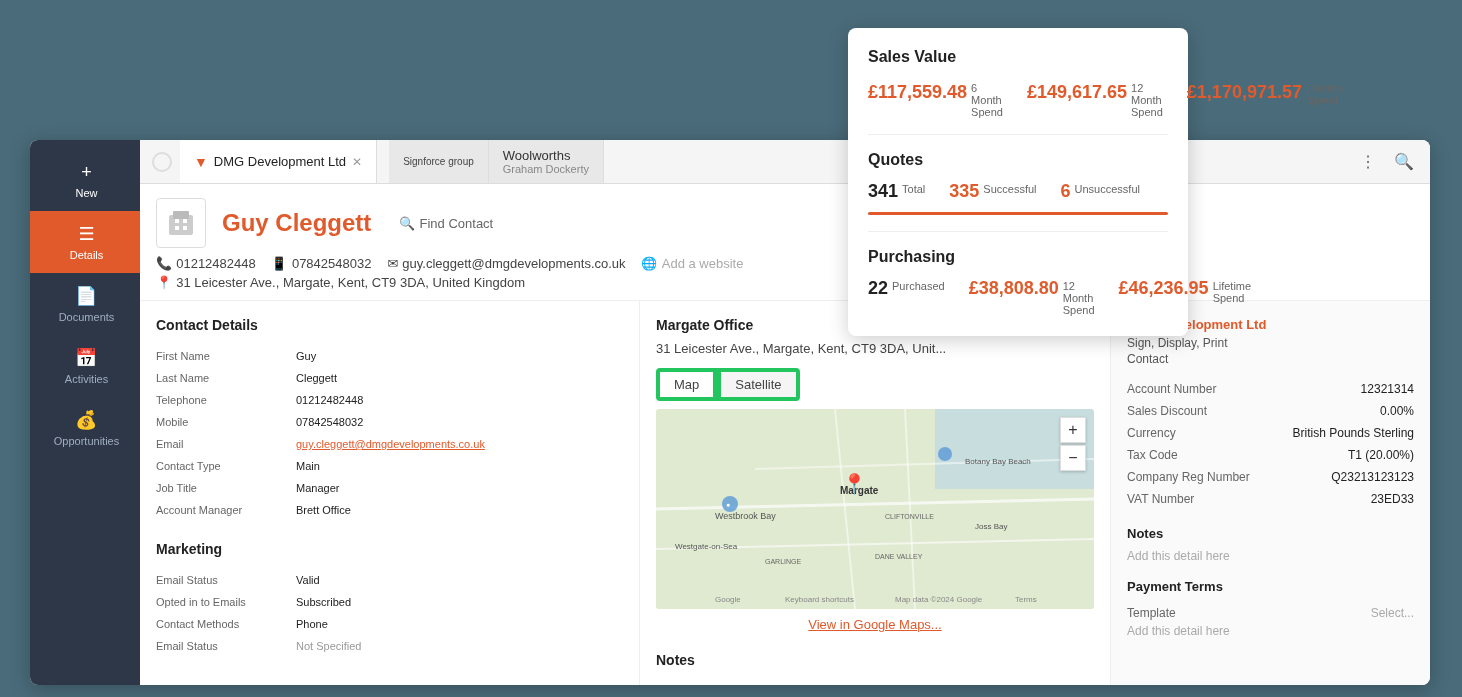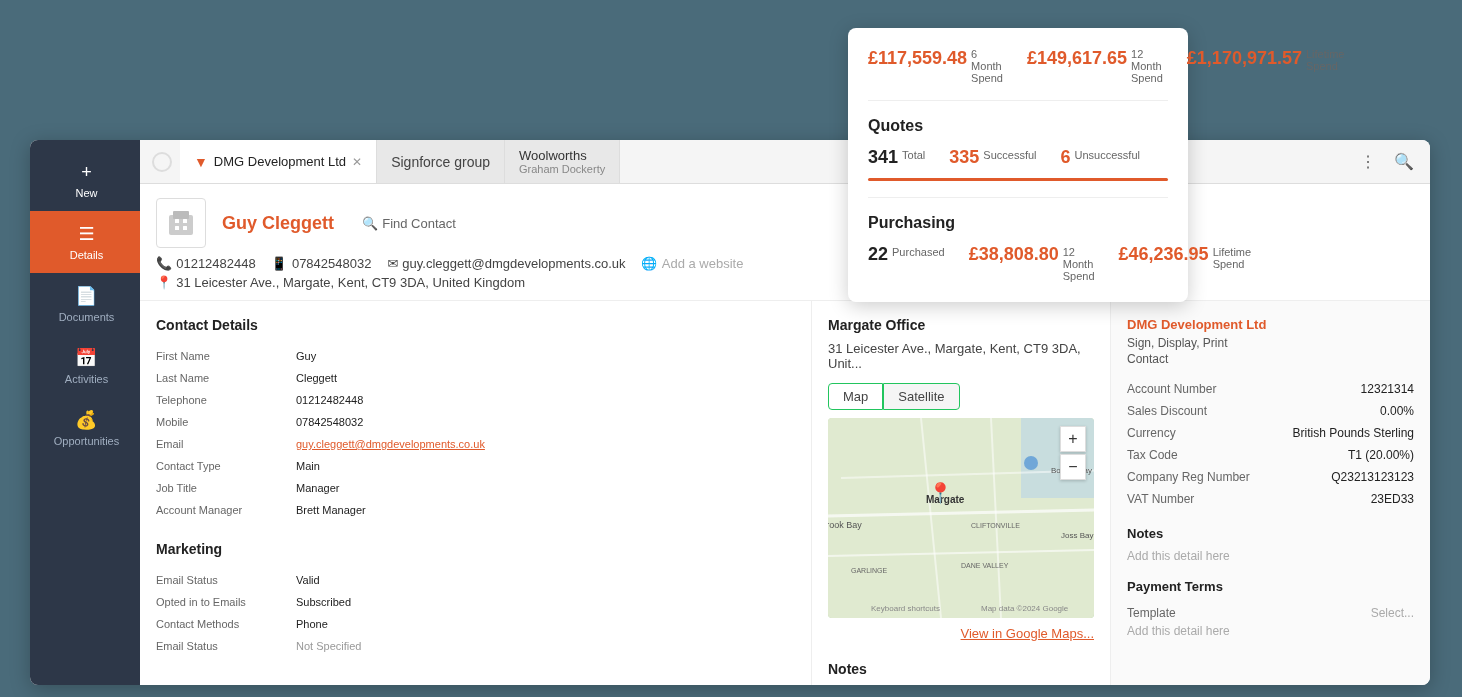--- a/index.html
+++ b/index.html
@@ -118,42 +118,42 @@
     }
     .contact-name-row { display: flex; align-items: center; gap: 16px; margin-bottom: 8px; }
     .company-logo {
       width: 50px; height: 50px;
       border: 1px solid #ddd;
       border-radius: 4px;
       display: flex; align-items: center; justify-content: center;
       color: #aaa; font-size: 22px;
       flex-shrink: 0;
     }
-    .contact-name { font-size: 18px; font-weight: 600; color: #e05a2b; text-align: right; }
+    .contact-name { font-size: 24px; font-weight: 600; color: #e05a2b; text-align: right; }
     .find-contact-btn {
       display: flex; align-items: center; gap: 4px;
       font-size: 13px; color: #666;
       cursor: pointer;
       padding: 4px 8px;
       border-radius: 4px;
     }
     .contact-info-row { display: flex; align-items: center; gap: 16px; font-size: 13px; color: #444; }
     .contact-info-item { display: flex; align-items: center; gap: 4px; }
     .contact-address { font-size: 13px; color: #444; display: flex; align-items: center; gap: 4px; margin-top: 4px; }
 
     
     .content-area {
       flex: 1;
       display: flex;
       overflow: hidden;
     }
 
     
     .left-panel {
-      width: 672px;
+      width: 500px;
       overflow-y: auto;
       padding: 16px;
       border-right: 1px solid #eee;
       flex-shrink: 0;
     }
 
     
     .section-title { font-size: 14px; font-weight: 600; color: #222; margin-bottom: 12px; }
     .detail-row {
       display: flex;
@@ -208,29 +208,29 @@
       box-shadow: 0 1px 3px rgba(0,0,0,0.2);
     }
     .map-tabs {
       display: flex;
       gap: 0;
       margin-bottom: 8px;
     }
     .map-tab {
       padding: 5px 14px;
       font-size: 13px;
-      border: 1px solid #22c55e;
+      border: 4px solid #22c55e;
       background: #f5f5f5;
       cursor: pointer;
       color: #444;
     }
     .map-tab.active { background: #fff; font-weight: 500; }
     .map-tab:first-child { border-radius: 4px 0 0 4px; }
     .map-tab:last-child { border-radius: 0 4px 4px 0; }
-    .google-maps-link { color: #e05a2b; font-size: 13px; text-decoration: underline; cursor: pointer; display: block; text-align: right; margin-top: 4px; }
+    .google-maps-link { color: #e05a2b; font-size: 13px; text-decoration: underline; cursor: pointer; display: block; text-align: center; margin-top: 4px; }
 
     
     .notes-section { margin-top: 20px; }
     .notes-placeholder { color: #aaa; font-size: 13px; padding: 8px 0; }
 
     
     .right-panel {
       width: 320px;
       overflow-y: auto;
       padding: 16px;
@@ -255,26 +255,27 @@
       cursor: pointer; color: #666; font-size: 16px;
       border-radius: 4px;
     }
 
     .tab-bar-right { margin-left: auto; display: flex; align-items: center; gap: 8px; }
 
     .woolworths-tab-info { display: flex; flex-direction: column; }
     .woolworths-name { font-size: 13px; color: #333; }
     .woolworths-sub { font-size: 11px; color: #888; }
 
-    .signforce-tab { display: flex; align-items: center; gap: 6px; padding: 0 14px; height: 100%; border-right: 1px solid #ddd; cursor: pointer; font-size: 14px; color: #444; background: #e8e8e8; }
+    .signforce-tab { display: flex; align-items: center; gap: 6px; padding: 0 14px; height: 100%; border-right: 1px solid #ddd; cursor: pointer; font-size: 10px; color: #444; background: #e8e8e8; margin-left: 12px; }
   </style>
 </head>
 <body>
 
 <div class="sales-card">
+  <h2>Sales Value</h2>
   <div class="sales-metrics">
     <div class="metric">
       <span class="metric-value">£117,559.48</span>
       <span class="metric-label">6 Month Spend</span>
     </div>
     <div class="metric">
       <span class="metric-value">£149,617.65</span>
       <span class="metric-label">12 Month Spend</span>
     </div>
     <div class="metric">
@@ -448,21 +449,21 @@
         <div class="detail-row">
           <span class="detail-label">Contact Type</span>
           <span class="detail-value">Main</span>
         </div>
         <div class="detail-row">
           <span class="detail-label">Job Title</span>
           <span class="detail-value">Manager</span>
         </div>
         <div class="detail-row">
           <span class="detail-label">Account Manager</span>
-          <span class="detail-value">Brett Manager</span>
+          <span class="detail-value">Brett Office</span>
         </div>
 
         <div class="marketing-section">
           <div class="section-title">Marketing</div>
           <div class="detail-row">
             <span class="detail-label">Email Status</span>
             <span class="detail-value">Valid</span>
           </div>
           <div class="detail-row">
             <span class="detail-label">Opted in to Emails</span>

